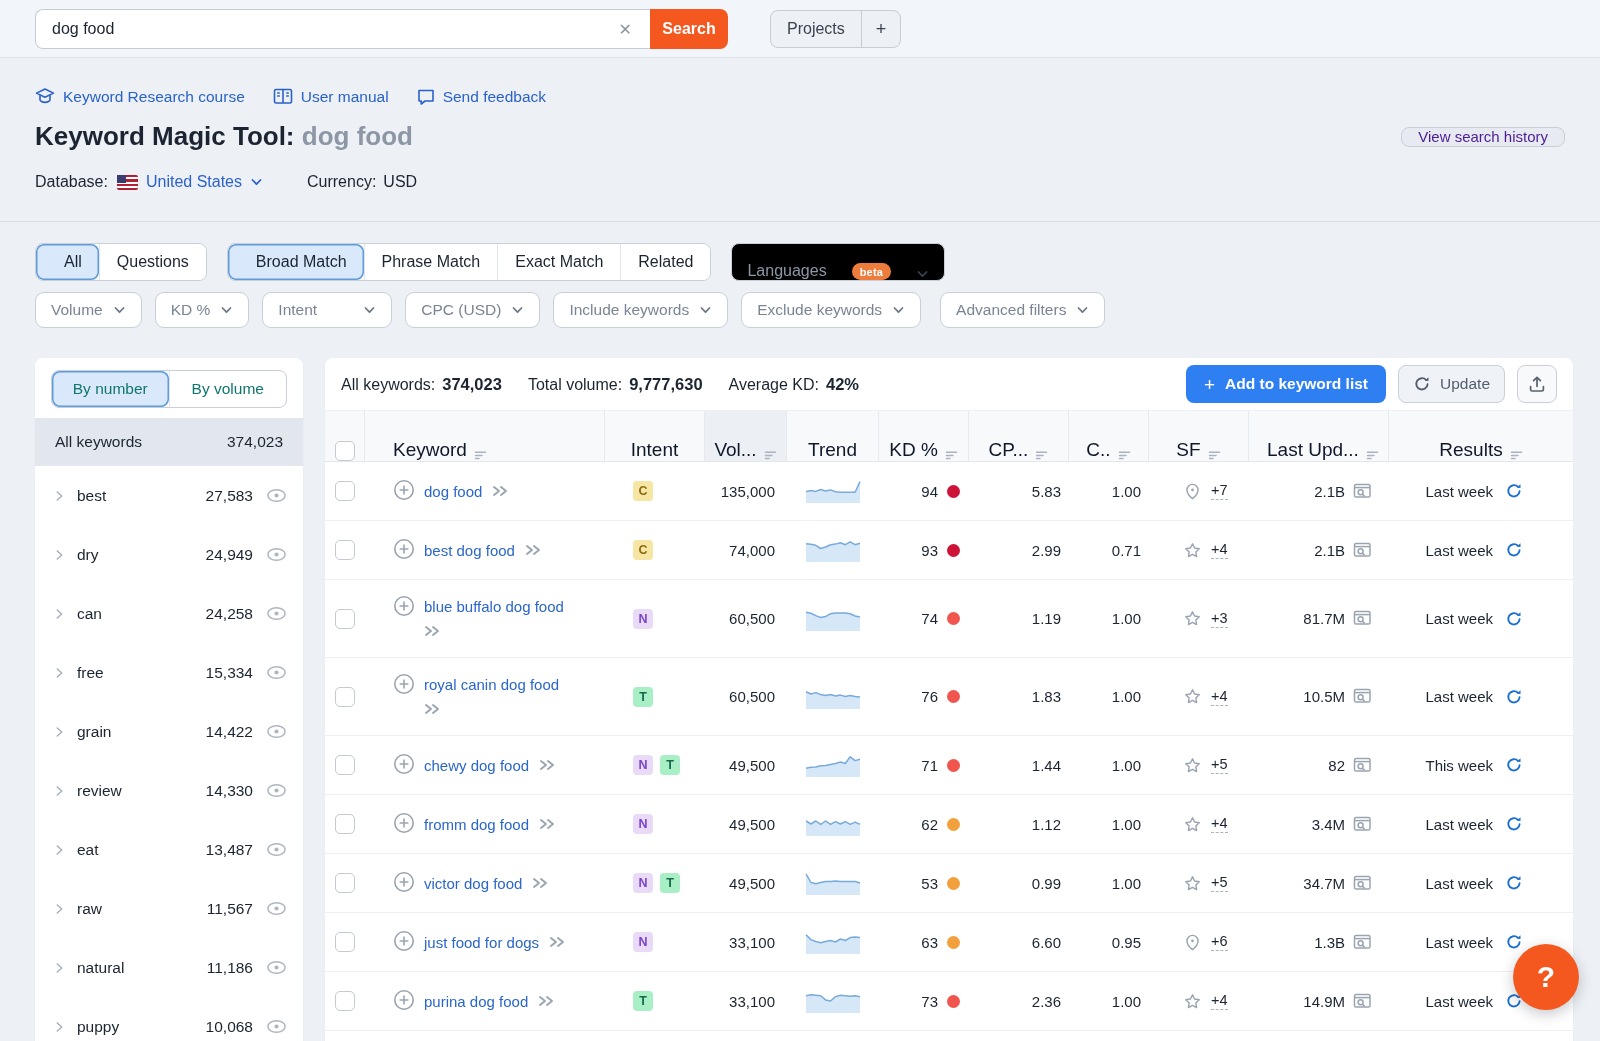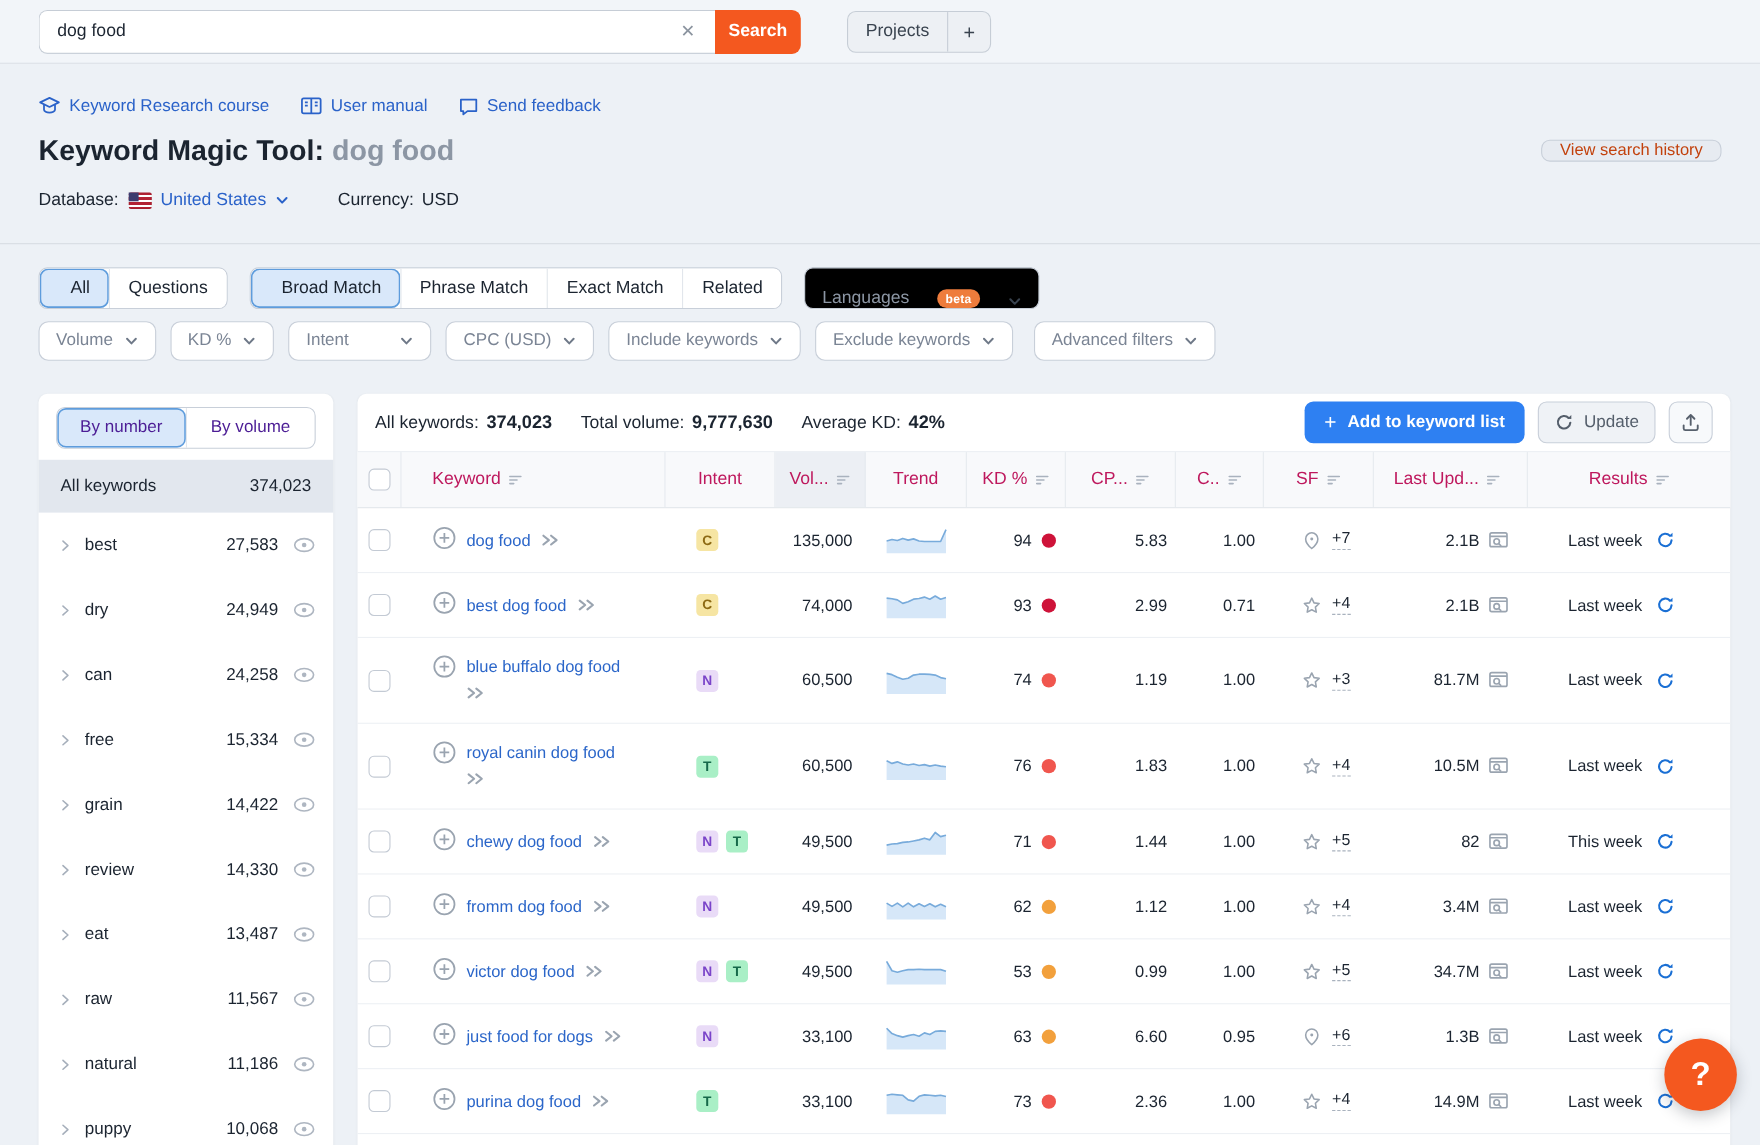--- a/index.html
+++ b/index.html
@@ -26,21 +26,21 @@
   #header { position:absolute; top:58px; left:0; right:0; height:164px; border-bottom:1px solid #D8DDE4; }
   .bcrow { position:absolute; top:29px; left:35px; right:35px; display:flex; justify-content:space-between; align-items:center; }
   .breadcrumb { display:flex; align-items:center; gap:12px; font-size:15.5px; color:#6D7886; }
   .breadcrumb .crumb { cursor:pointer; }
   .breadcrumb .crumb.current { color:#1B2430; cursor:default; }
   .hlinks { display:flex; align-items:center; gap:28px; }
   .hlink { display:flex; align-items:center; gap:8px; color:#2A62C9; font-size:15.5px; cursor:pointer; }
   .titlerow { position:absolute; top:63px; left:35px; right:35px; display:flex; justify-content:space-between; align-items:center; }
   h1 { font-size:26px; font-weight:700; color:#1B2430; }
   h1 .q { color:#8C96A4; }
-  .vhbtn { height:20px; padding:0 16px; background:#E7EBF1; border:1px solid #C8CFD9; border-radius:8px; font-size:15px; color:#c2410c; }
+  .vhbtn { height:20px; padding:0 16px; background:#E7EBF1; border:1px solid #C8CFD9; border-radius:8px; font-size:15px; color:#4c1d95; }
   .dbrow { position:absolute; top:115px; left:35px; display:flex; align-items:center; font-size:16px; }
   .dbsel { display:inline-flex; align-items:center; gap:8px; color:#2A62C9; margin-left:9px; cursor:pointer; }
   .flag { width:21px; height:15px; border-radius:2px; position:relative; display:inline-block;
           background:repeating-linear-gradient(#B22234 0 2.2px,#fff 2.2px 4.4px); box-shadow:0 0 0 1px rgba(0,0,0,.08) inset; }
   .flag::after { content:""; position:absolute; left:0; top:0; width:9px; height:8px; background:#3C3B6E; }
   .curwrap { margin-left:44px; display:inline-flex; gap:7px; color:#1B2430; }
 
   
   #tabsrow { position:absolute; top:243px; left:35px; display:flex; align-items:center; gap:20px; }
   .tgroup { display:flex; height:38px; background:#fff; border:1px solid #C8CFD9; border-radius:8px; overflow:hidden; }
@@ -52,42 +52,42 @@
 
   
   #filtersrow { position:absolute; top:292px; left:35px; display:flex; gap:13px; }
   .pill { display:inline-flex; align-items:center; gap:10px; height:36px; padding:0 15px; border:1px solid #C8CFD9; border-radius:9px; background:#fff; color:#7A8494; font-size:15.5px; }
   .pill.wide { width:130px; justify-content:space-between; }
   .pill.gapbefore { margin-left:6px; }
 
   
   #sidebar { position:absolute; top:358px; left:35px; width:268px; height:700px; background:#fff; border-radius:8px 8px 0 0; box-shadow:0 1px 2px rgba(27,36,48,.05); }
   .stabs { display:flex; border:1px solid #C8CFD9; border-radius:8px; background:#fff; height:38px; margin:12px 16px 10px; }
-  .stab { flex:1; display:flex; align-items:center; justify-content:center; font-size:15.5px; color:#4c1d95; }
+  .stab { flex:1; display:flex; align-items:center; justify-content:center; font-size:15.5px; color:#0f766e; }
   .stab + .stab { border-left:1px solid #E2E6EC; }
   .stab.sel { background:#D9E8FA; box-shadow:inset 0 0 0 1.5px #5E9CDC; border-radius:8px; border-left:none; }
   .sall { height:48px; background:#E2E7EE; display:flex; align-items:center; justify-content:space-between; padding:0 20px; font-size:15.5px; cursor:pointer; }
   .srow { display:flex; align-items:center; height:59px; padding:0 16px 0 20px; gap:13px; font-size:15.5px; cursor:pointer; }
   .scount { margin-left:auto; }
 
   
   #tablecard { position:absolute; top:358px; left:325px; width:1248px; height:700px; background:#fff; border-radius:8px 8px 0 0; box-shadow:0 1px 2px rgba(27,36,48,.05); }
   .statsbar { height:52px; display:flex; align-items:center; justify-content:space-between; padding:0 16px; }
   .stats { display:flex; gap:26px; font-size:16px; }
   .stat { display:flex; gap:7px; align-items:baseline; }
   .stat b { font-size:16.5px; }
   .actions { display:flex; gap:12px; align-items:center; }
   .addbtn { height:38px; background:var(--accent-blue,#2E80F2); color:#fff; border-radius:8px; font-size:15.5px; font-weight:700; display:flex; gap:10px; padding:0 18px; align-items:center; }
   .addbtn .plus { font-size:19px; font-weight:400; line-height:1; }
   .updbtn { height:38px; background:#EFF2F6; border:1px solid #C8CFD9; border-radius:8px; color:#545E6B; font-size:15.5px; display:flex; gap:9px; padding:0 14px; align-items:center; }
   .expbtn { height:38px; width:40px; background:#F7F9FB; border:1px solid #C8CFD9; border-radius:8px; display:flex; align-items:center; justify-content:center; }
 
   .grid11 { display:grid; grid-template-columns:40px 240px 100px 82px 92px 90px 100px 80px 100px 140px 184px; }
   .thead { height:52px; background:#F8F9FB; border-top:1px solid #EDF0F4; border-bottom:1px solid #E3E7EC; }
-  .hcell { display:flex; align-items:center; justify-content:center; gap:7px; color:#be185d; font-size:16px; border-right:1px solid #E6EAEF; height:100%; cursor:pointer; }
+  .hcell { display:flex; align-items:flex-end; justify-content:center; gap:7px; color:#0f172a; font-size:19px; border-right:1px solid #E6EAEF; height:100%; cursor:pointer; }
   .hcell:last-child { border-right:none; }
   .hcell.hl { background:#ECEFF4; }
   .hcell.kw { justify-content:flex-start; padding-left:28px; }
   .hcell.lu { justify-content:flex-start; padding-left:18px; }
 
   .trow { min-height:59px; border-bottom:1px solid #EDF0F4; align-items:center; }
   .trow.tall { min-height:78px; }
   .cell { display:flex; align-items:center; font-size:15px; }
   .cell.cb, .hcell.cb { justify-content:center; }
   .cbx { width:20px; height:20px; border:1.5px solid #C3CAD4; border-radius:5px; background:#fff; cursor:pointer; }

